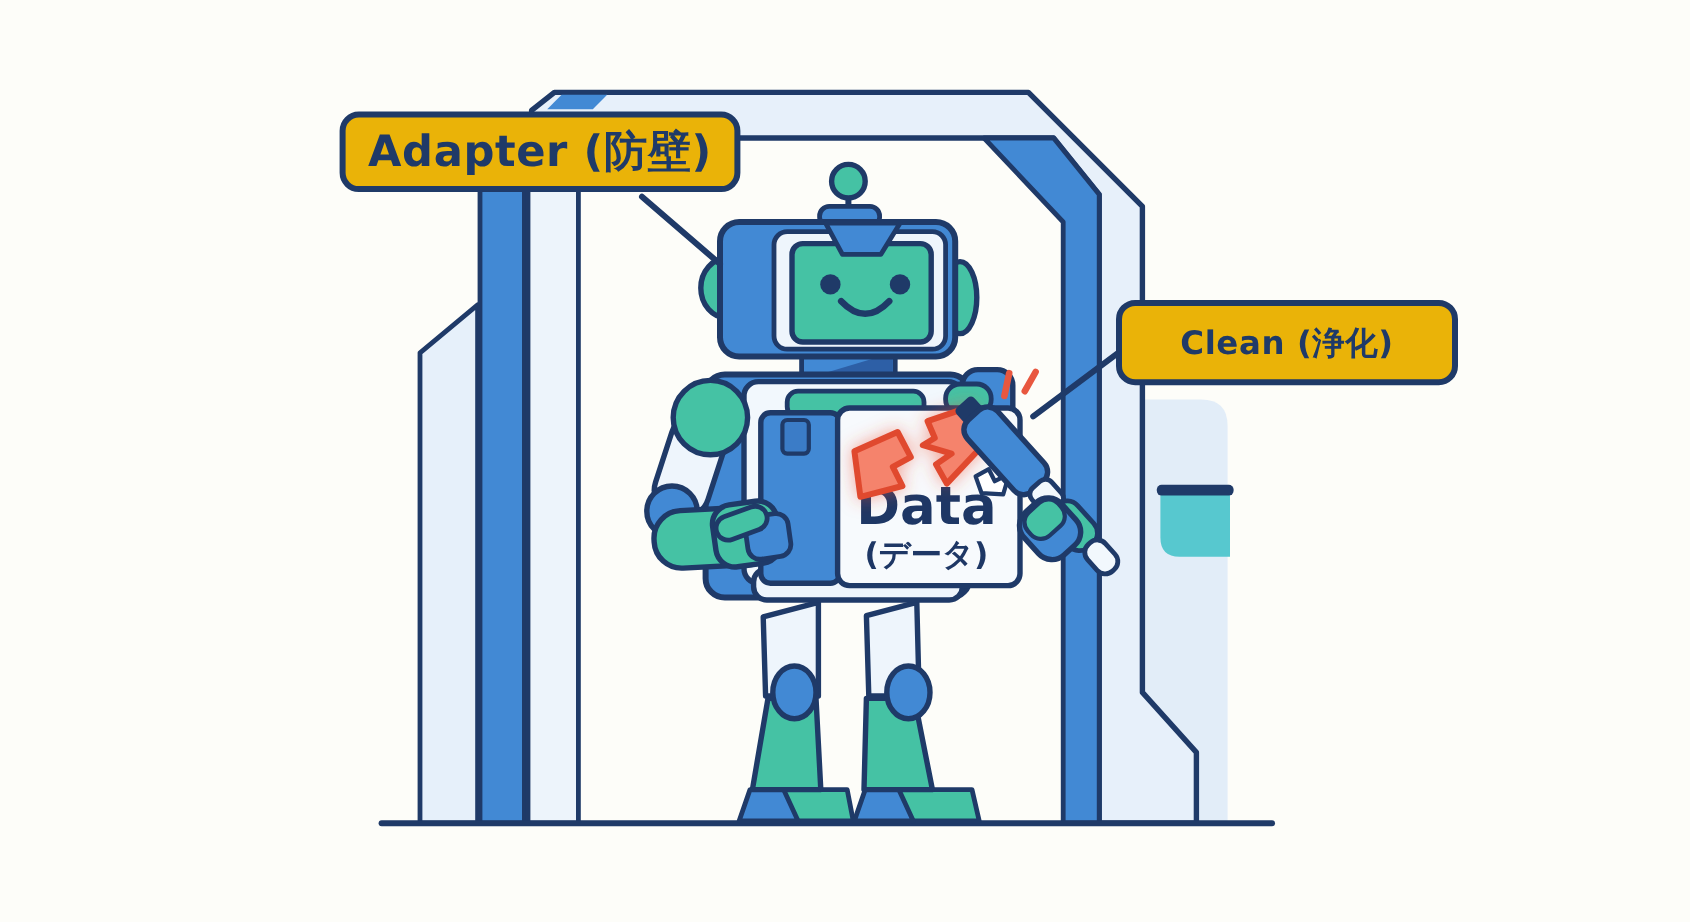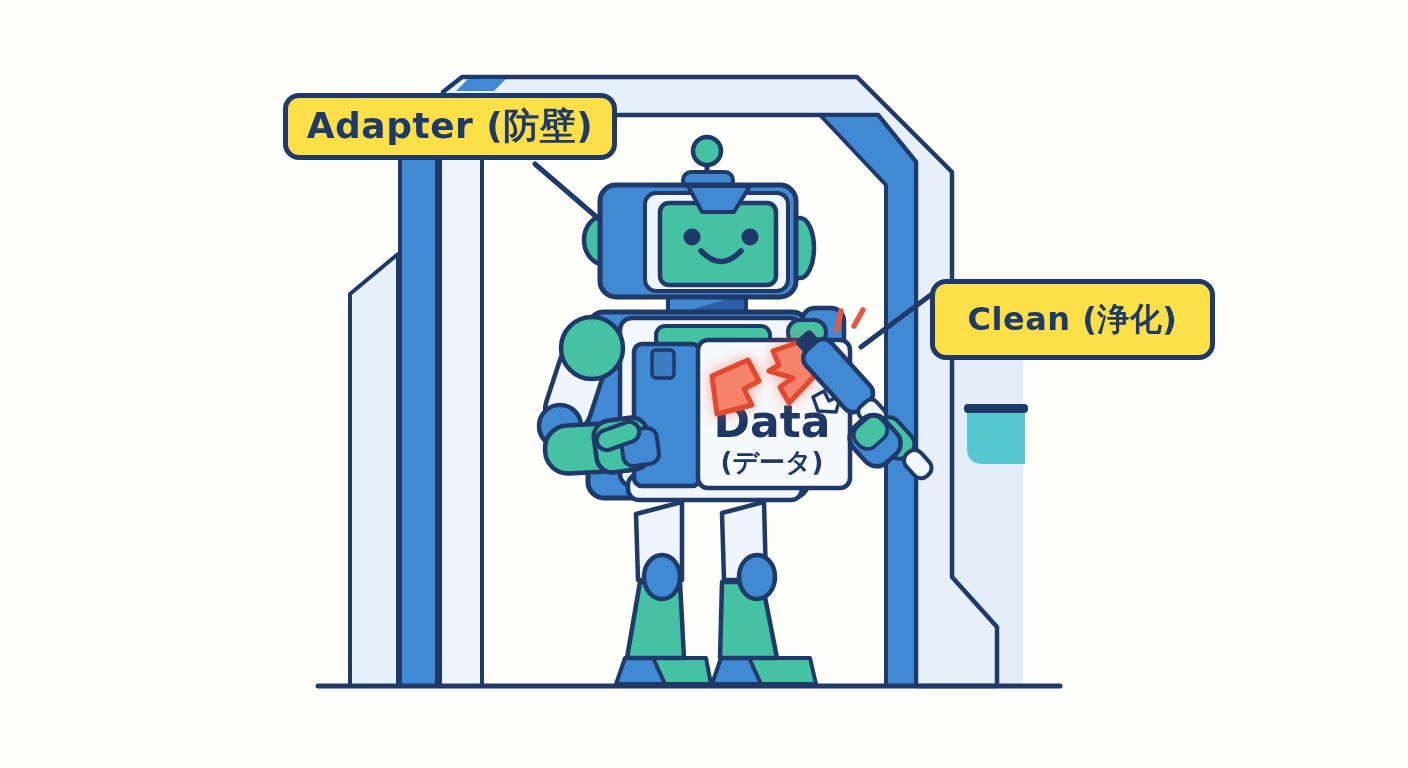--- a/index.html
+++ b/index.html
@@ -7,32 +7,32 @@
     width:1408px;height:768px;
     background:#fdfdf9;
     font-family:"DejaVu Sans","Liberation Sans",sans-serif;
     position:relative;overflow:hidden;
   }
   .stage{position:absolute;inset:0;width:1408px;height:768px;}
   .stage svg{position:absolute;left:0;top:0;}
   .callout{
     position:absolute;
     box-sizing:border-box;
-    background:#fde047;
+    background:#eab308;
     border:5px solid #1f3a68;
     border-radius:16px;
     display:flex;align-items:center;justify-content:center;
     color:#1f3a68;
     font-weight:bold;
     font-size:36px;
     letter-spacing:.5px;
     white-space:nowrap;
   }
   .callout.adapter{left:283px;top:93px;width:334px;height:67px;}
-  .callout.clean{left:930px;top:250px;width:285px;height:81px;font-size:32px;margin-top:29px;}
+  .callout.clean{left:930px;top:250px;width:285px;height:71px;font-size:27px;}
 </style>
 </head>
 <body>
 
 <div class="stage">
 
 <svg width="1408" height="768" viewBox="0 0 1408 768">
   <defs>
     <filter id="redglow" x="-60%" y="-60%" width="220%" height="220%">
       <feDropShadow dx="0" dy="0" stdDeviation="7" flood-color="#f05030" flood-opacity="0.5"></feDropShadow>

